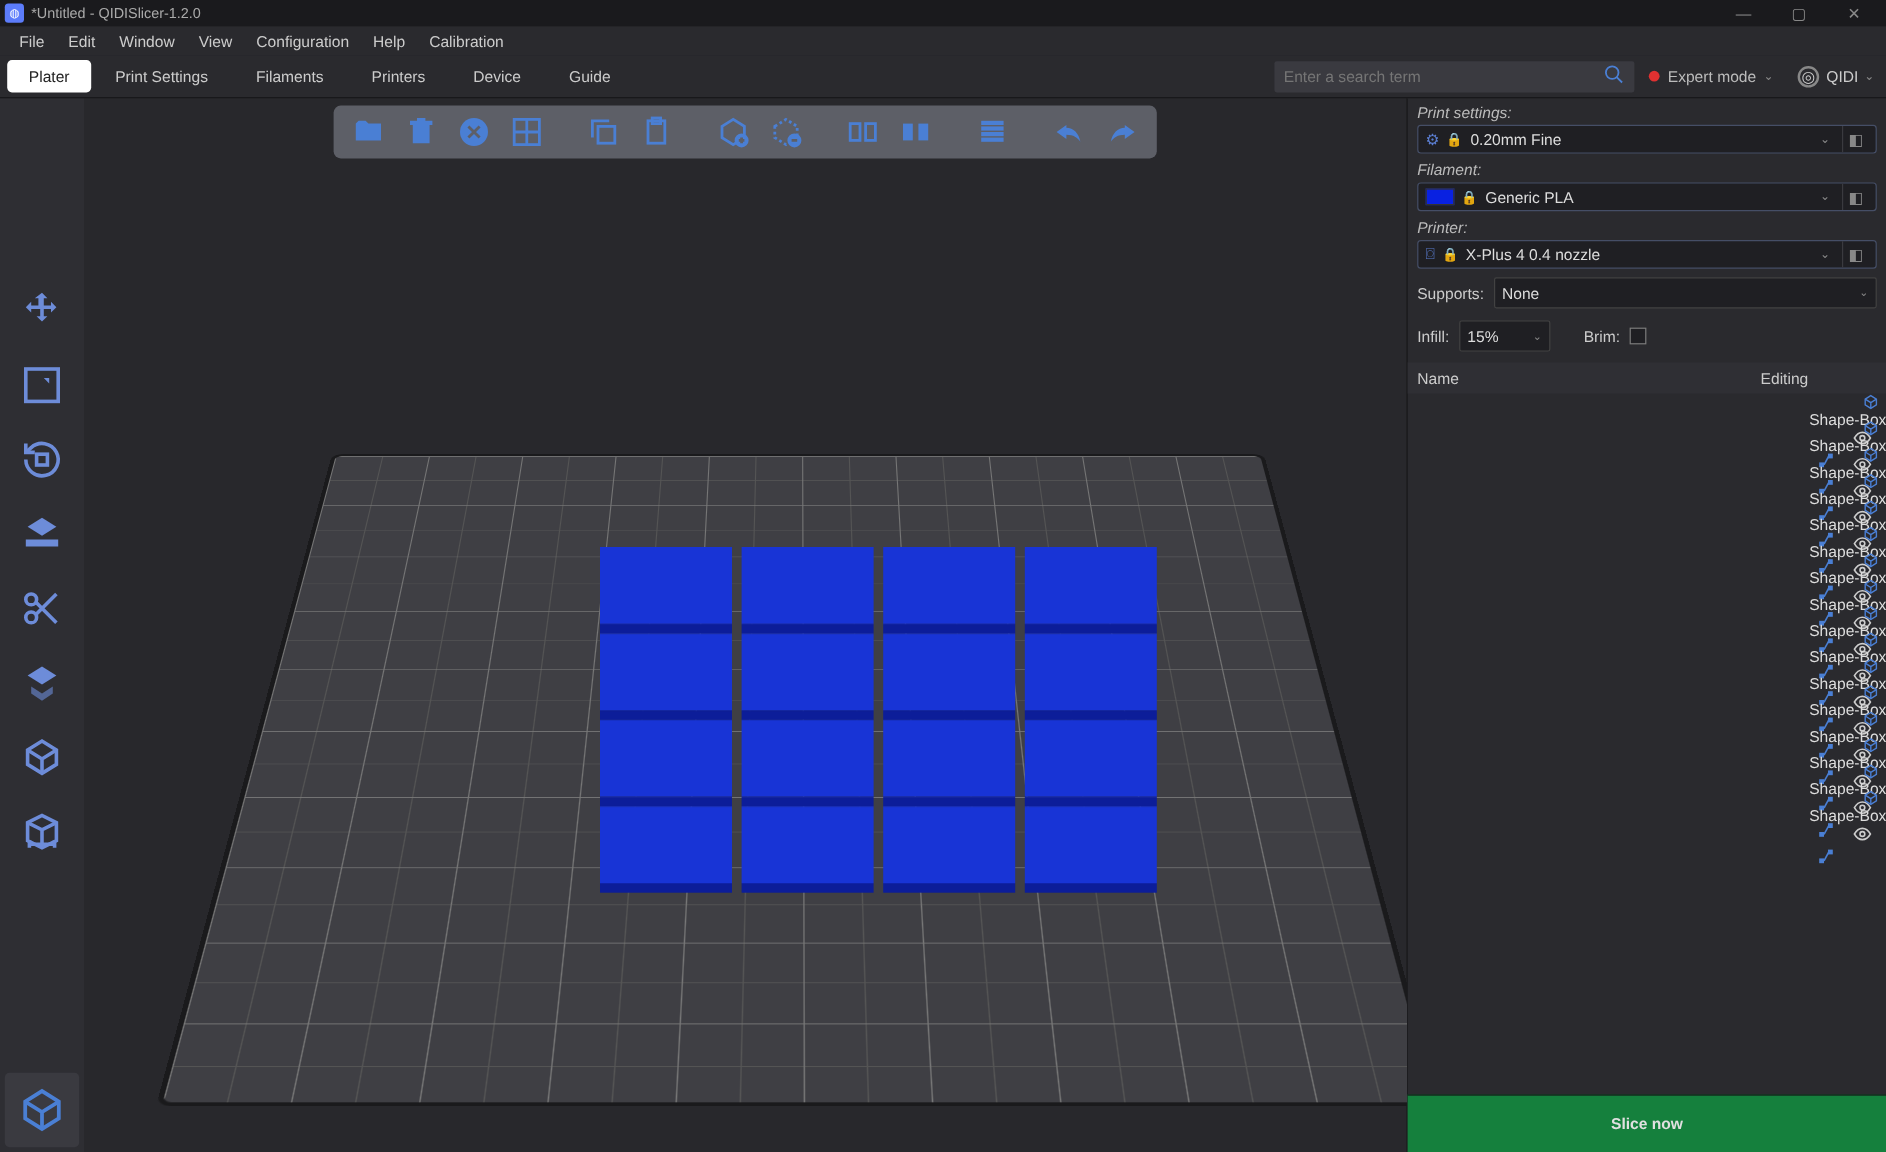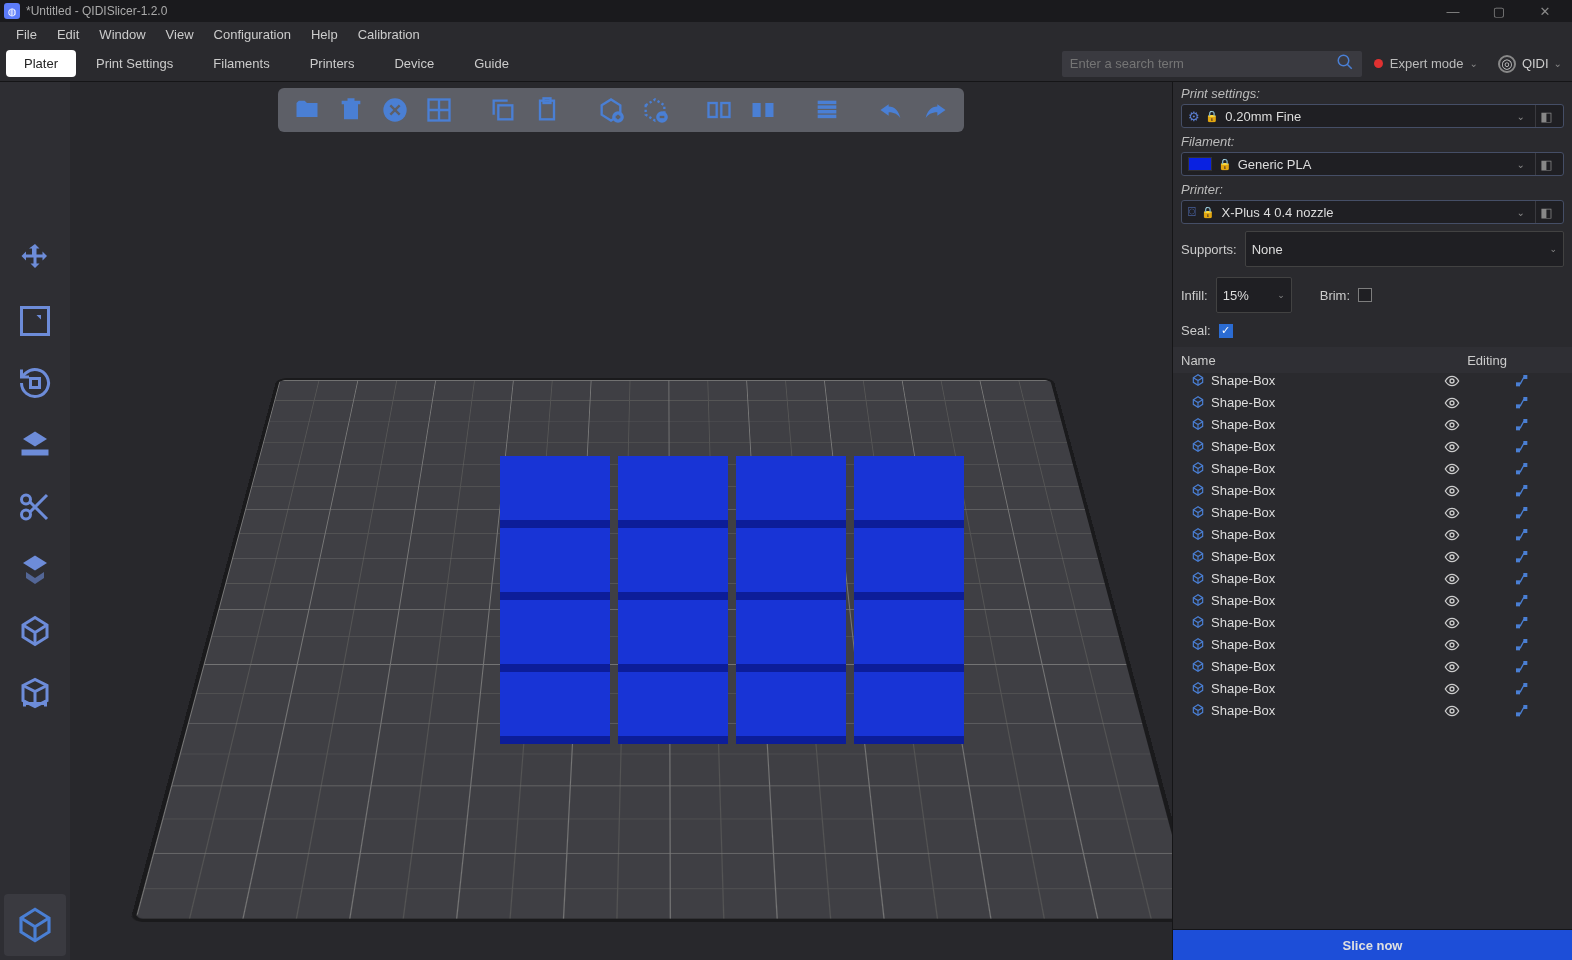--- a/index.html
+++ b/index.html
@@ -287,21 +287,21 @@
 }
 
 .rp-row {
   display: flex; align-items: center;
   padding: 5px 8px;
   gap: 8px;
 }
 .rp-row label { color: #ccc; font-size: 13px; }
 
 .small-select {
-  height: 36px; background: #1f1f23;
+  height: 26px; background: #1f1f23;
   border: 1px solid #424242;
   border-radius: 2px; padding: 0 6px;
   display: flex; align-items: center; gap: 6px;
   color: #ddd; font-size: 13px;
   cursor: pointer;
 }
 .small-select .arrow { color: #888; font-size: 9px; margin-left: auto; }
 .supports-select { flex: 1; }
 
 .cbx {
@@ -326,36 +326,37 @@
 .obj-header .col-name { flex: 1; padding-left: 8px; }
 .obj-header .col-editing { width: 170px; text-align: center; }
 
 .obj-list {
   flex: 1;
   overflow-y: auto;
 }
 .obj-row {
   display: flex;
   height: 22px;
-  align-items: flex-start;
+  align-items: flex-end;
   padding-left: 18px;
+  flex-direction: column;
 }
 .obj-row .oicon {
   width: 14px; height: 14px;
   display:inline-block;
   margin-right: 6px;
 }
 .obj-row .oname { color: #ddd; font-size: 13px; flex: 1;}
 .obj-row .eye { width: 40px; text-align:center; color: #bbb; cursor: pointer; }
 .obj-row .edit { width: 100px; text-align:center; color:#4a7fd4; cursor: pointer; }
 
 
 .slice-btn {
-  height: 31px;
-  background: #1d4ed8;
+  height: 48px;
+  background: #15803d;
   margin-top: auto;
   display: flex;
   align-items: center;
   justify-content: center;
   color: #e0e0e0;
   font-weight: 600;
   cursor: pointer;
   border-top: 1px solid #151517;
 }
 </style>
@@ -694,24 +695,20 @@
     <div class="rp-row">
       <label>Infill:</label>
       <div class="small-select" style="width:76px">
         <span>15%</span>
           <span class="arrow">⌄</span>
       </div>
       <label style="margin-left:20px">Brim:</label>
       <span class="cbx"></span>
     </div>
 
-    <div class="rp-row">
-      <label>Seal:</label>
-      <span class="cbx checked">✓</span>
-    </div>
 
     <div class="obj-header">
       <div class="col-name">Name</div>
       <div class="col-editing">Editing</div>
     </div>
 
     <div class="obj-list" id="objlist">
         <div class="obj-row">
           <span class="oicon"><svg width="14" height="14" viewBox="0 0 24 24" fill="none" stroke="#4a7fd4" stroke-width="2">
               <path d="M4 8l8-5 8 5v8l-8 5-8-5z"></path>

